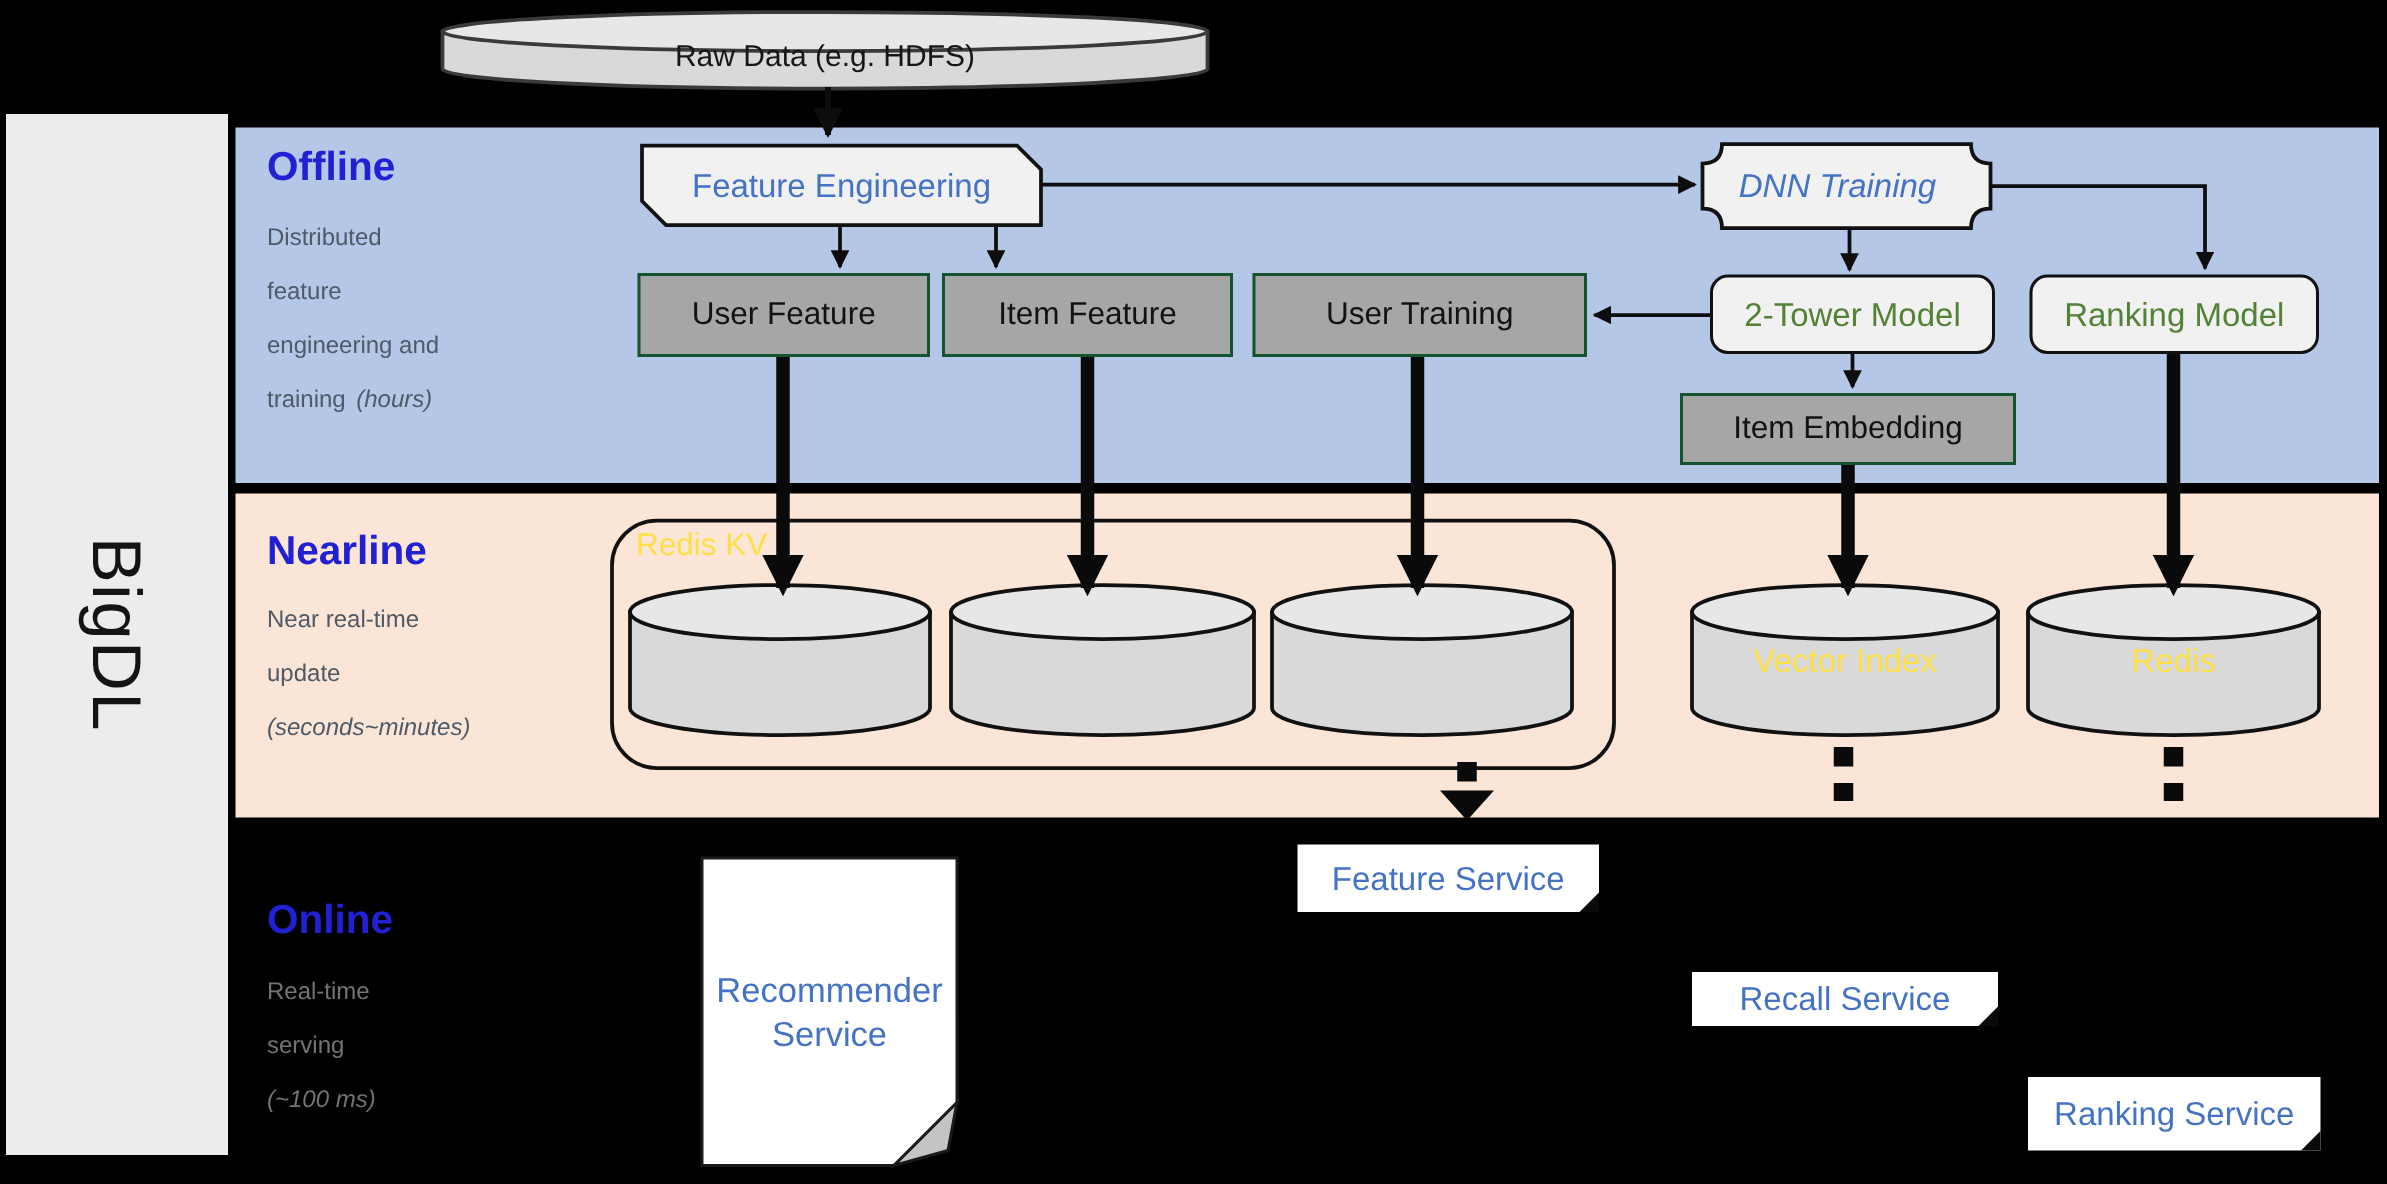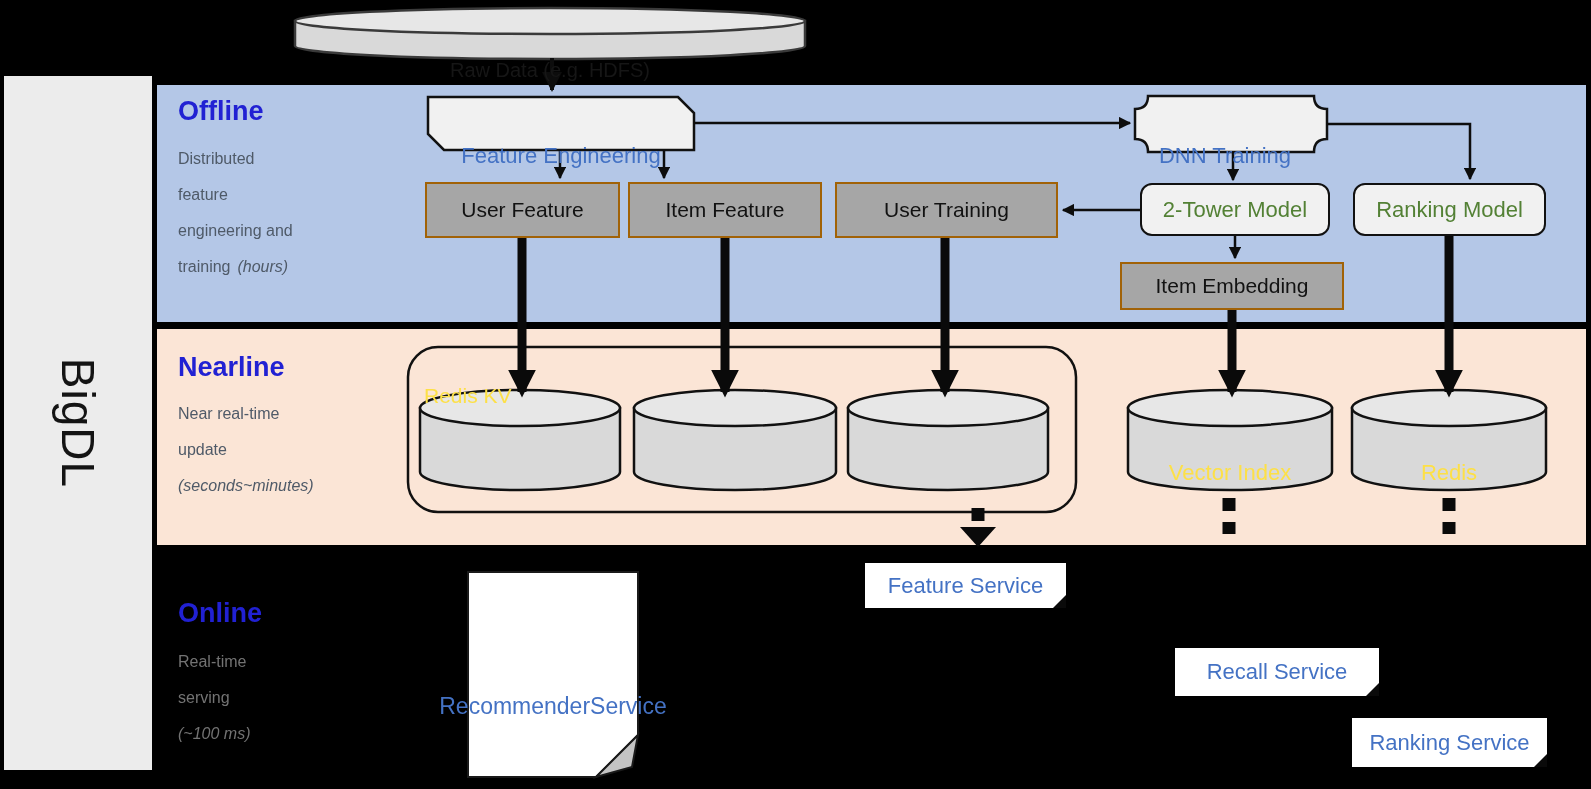--- a/index.html
+++ b/index.html
@@ -1,36 +1,36 @@
 <!DOCTYPE html>
 <html><head>
 <meta charset="utf-8">
 <style>
   html,body{margin:0;padding:0;background:#000;}
   .canvas{position:relative;width:1591px;height:789px;background:#000;overflow:hidden;
           font-family:"Liberation Sans",sans-serif;}
   .label{position:absolute;display:flex;align-items:center;justify-content:center;
-         text-align:center;pointer-events:none;z-index:4;margin-top:32px;}
+         text-align:center;pointer-events:none;z-index:4;}
   
   .sidebar{position:absolute;left:4px;top:76px;width:148px;height:694px;background:#ececec;
            display:flex;align-items:center;justify-content:center;z-index:1;}
   .bigdl{transform:rotate(90deg);font-size:46px;color:#141414;letter-spacing:1px;white-space:nowrap;}
   
   .band{position:absolute;left:157px;width:1429px;z-index:1;}
   .band.offline{top:85px;height:237px;background:#b4c7e7;}
   .band.nearline{top:329px;height:216px;background:#fbe5d6;}
   .band-title{position:absolute;font-size:27px;font-weight:bold;color:#2121d3;z-index:4;}
   .band-desc{position:absolute;font-size:16px;line-height:36px;color:#4f5a68;z-index:4;}
   .band-desc.on-black{color:#737373;}
   .it{font-style:italic;}
   .sp{margin-right:7px;}
   
   .box{position:absolute;display:flex;align-items:center;justify-content:center;
        text-align:center;z-index:2;box-sizing:border-box;}
-  .box-gray{background:#a6a6a6;border:2px solid #a16207;color:#121212;font-size:21px;}
+  .box-gray{background:#a6a6a6;border:2px solid #14532d;color:#121212;font-size:21px;}
   .box-light{background:#f1f1f1;border:2.5px solid #111;border-radius:12px;color:#538135;font-size:22px;}
   .box-service{background:#fff;color:#4472c4;font-size:22px;}
   .fold{position:absolute;right:0;bottom:0;width:0;height:0;border-style:solid;
         border-width:0 0 13px 13px;border-color:transparent transparent #0a0a0a transparent;}
   .blue-node{color:#4472c4;font-size:22px;}
   .brown-node{color:#fde047;font-size:22px;}
   .overlay{position:absolute;left:0;top:0;z-index:3;pointer-events:none;}
 </style>
 </head>
 <body>
@@ -134,45 +134,45 @@
   </div>
 
   <div class="band-title" style="left:178px;top:598px;">Online</div>
   <div class="band-desc on-black" style="left:178px;top:644px;">
     <div>Real-time</div>
     <div>serving</div>
     <div class="it">(~100 ms)</div>
   </div>
 
   <div class="label blue-node" style="left:428px;top:97px;width:266px;height:53px;">Feature Engineering</div>
-  <div class="label blue-node" style="left:1135px;top:96px;width:180px;height:56px;">DNN Training</div>
+  <div class="label blue-node" style="left:1135px;top:96px;width:180px;height:56px;font-style:italic;">DNN Training</div>
 
   <div class="box box-gray" style="left:425px;top:182px;width:195px;height:56px;">User Feature</div>
   <div class="box box-gray" style="left:628px;top:182px;width:194px;height:56px;">Item Feature</div>
   <div class="box box-gray" style="left:835px;top:182px;width:223px;height:56px;">User Training</div>
   <div class="box box-gray" style="left:1120px;top:262px;width:224px;height:48px;">Item Embedding</div>
 
   <div class="box box-light" style="left:1140px;top:183px;width:190px;height:53px;">2-Tower Model</div>
   <div class="box box-light" style="left:1353px;top:183px;width:193px;height:53px;">Ranking Model</div>
 
   <div class="label brown-node" style="left:424px;top:350px;width:110px;height:28px;justify-content:flex-start;font-size:21px;">Redis KV</div>
   <div class="label brown-node" style="left:1128px;top:410px;width:204px;height:62px;">Vector Index</div>
   <div class="label brown-node" style="left:1352px;top:410px;width:194px;height:62px;">Redis</div>
 
-  <div class="label" style="left:468px;top:572px;width:170px;height:205px;flex-direction:row;
+  <div class="label" style="left:468px;top:572px;width:170px;height:205px;flex-direction:column;
        color:#4472c4;font-size:23px;line-height:29px;">
     <div>Recommender</div>
     <div>Service</div>
   </div>
 
   <div class="box box-service" style="left:865px;top:563px;width:201px;height:45px;">
     <span>Feature Service</span>
     <span class="fold"></span>
   </div>
-  <div class="box box-service" style="left:1128px;top:648px;width:204px;height:48px;margin-left:47px;">
+  <div class="box box-service" style="left:1128px;top:648px;width:204px;height:36px;">
     <span>Recall Service</span>
     <span class="fold"></span>
   </div>
   <div class="box box-service" style="left:1352px;top:718px;width:195px;height:49px;">
     <span>Ranking Service</span>
     <span class="fold"></span>
   </div>
 
 </div>
 

